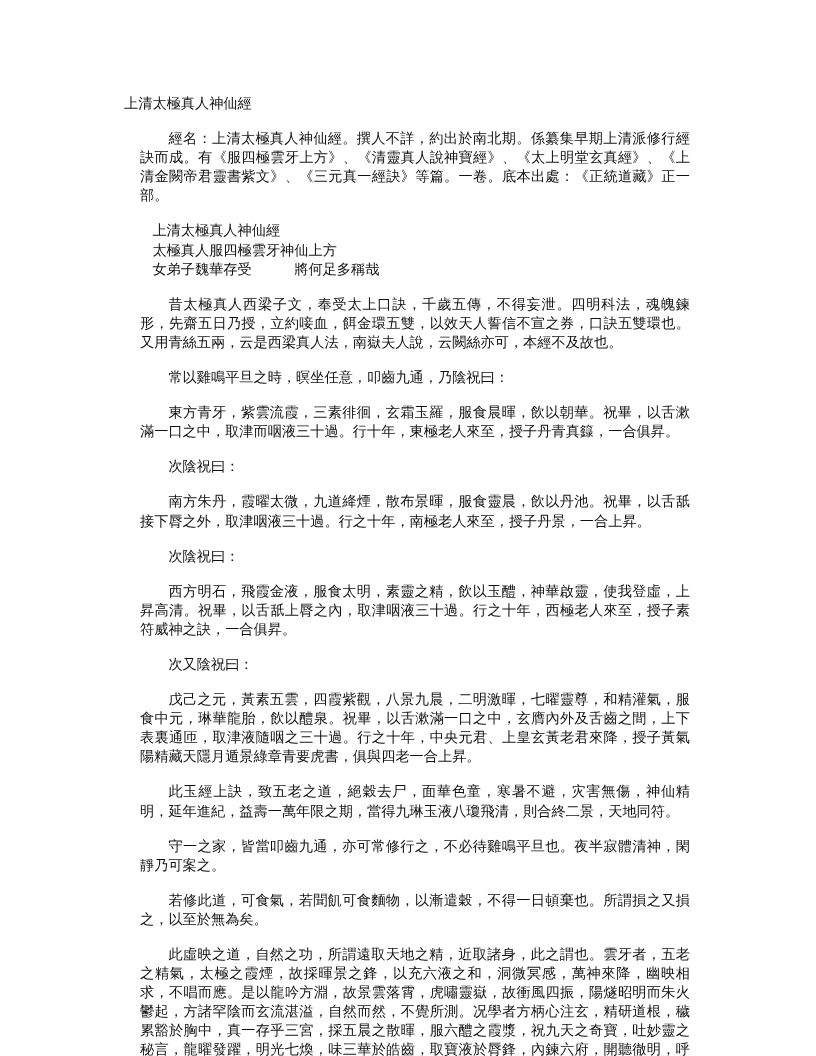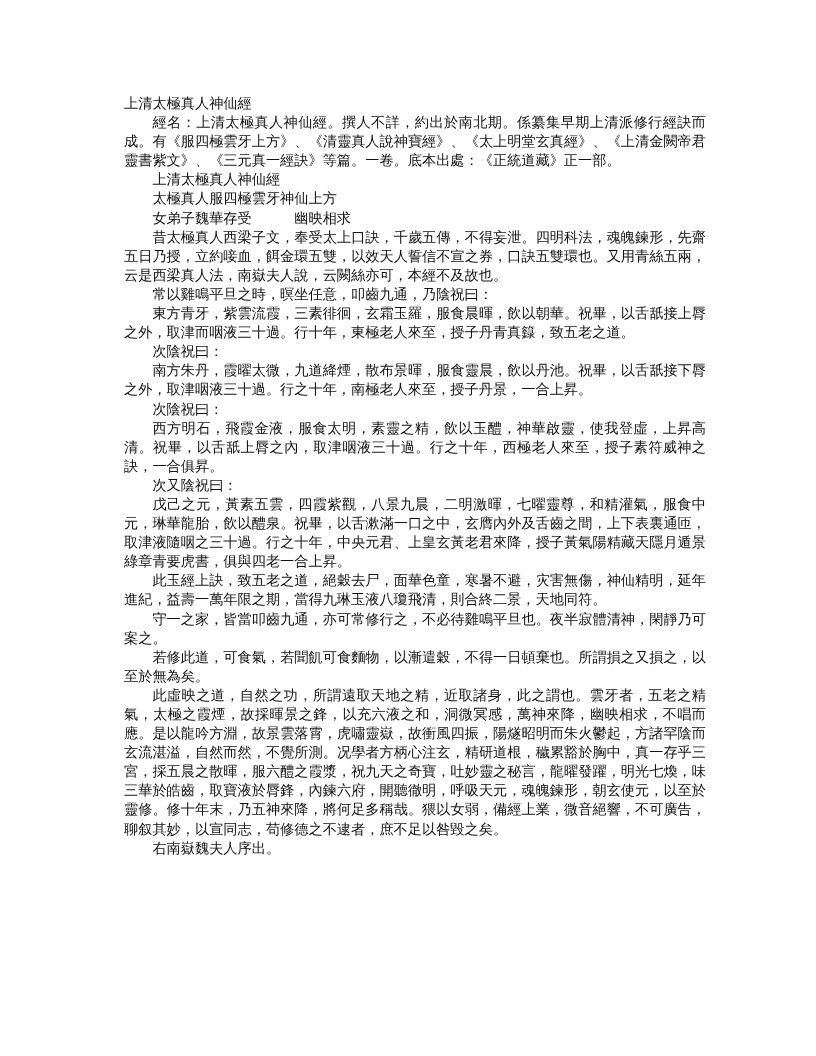--- a/index.html
+++ b/index.html
@@ -9,36 +9,36 @@
     left: 124px;
     top: 94px;
     width: 582px;
     font-family: Liberation Serif, serif;
     font-size: 14.2px;
     line-height: 19.1px;
     color: #111111;
     text-align: justify;
   }
   .line { margin: 0; padding: 0; }
-  .para { margin: 0; padding: 0; text-indent: 2em; }
+  .para { margin: 16px; padding: 0; text-indent: 2em; }
   .indent { margin: 0; padding: 0; padding-left: 2em; }
   .gap { display: inline-block; width: 3em; }
 </style>
 </head>
 <body>
 
 <div class="page">
   <p class="line">上清太極真人神仙經</p>
   <p class="para">經名：上清太極真人神仙經。撰人不詳，約出於南北期。係纂集早期上清派修行經訣而成。有《服四極雲牙上方》、《清靈真人說神寶經》、《太上明堂玄真經》、《上清金闕帝君靈書紫文》、《三元真一經訣》等篇。一卷。底本出處：《正統道藏》正一部。</p>
   <p class="indent">上清太極真人神仙經</p>
   <p class="indent">太極真人服四極雲牙神仙上方</p>
-  <p class="indent"><span>女弟子魏華存受</span><span class="gap"></span><span>幽映相求</span></p>
+  <p class="indent"><span>女弟子魏華存受</span><span class="gap"></span><span>將何足多稱哉</span></p>
   <p class="para">昔太極真人西梁子文，奉受太上口訣，千歲五傳，不得妄泄。四明科法，魂魄鍊形，先齋五日乃授，立約唼血，餌金環五雙，以效天人誓信不宣之券，口訣五雙環也。又用青絲五兩，云是西梁真人法，南嶽夫人說，云闕絲亦可，本經不及故也。</p>
   <p class="para">常以雞鳴平旦之時，暝坐任意，叩齒九通，乃陰祝曰：</p>
-  <p class="para">東方青牙，紫雲流霞，三素徘徊，玄霜玉羅，服食晨暉，飲以朝華。祝畢，以舌舐接上脣之外，取津而咽液三十過。行十年，東極老人來至，授子丹青真籙，致五老之道。</p>
+  <p class="para">東方青牙，紫雲流霞，三素徘徊，玄霜玉羅，服食晨暉，飲以朝華。祝畢，以舌漱滿一口之中，取津而咽液三十過。行十年，東極老人來至，授子丹青真籙，一合俱昇。</p>
   <p class="para">次陰祝曰：</p>
   <p class="para">南方朱丹，霞曜太微，九道絳煙，散布景暉，服食靈晨，飲以丹池。祝畢，以舌舐接下脣之外，取津咽液三十過。行之十年，南極老人來至，授子丹景，一合上昇。</p>
   <p class="para">次陰祝曰：</p>
   <p class="para">西方明石，飛霞金液，服食太明，素靈之精，飲以玉醴，神華啟靈，使我登虛，上昇高清。祝畢，以舌舐上脣之內，取津咽液三十過。行之十年，西極老人來至，授子素符威神之訣，一合俱昇。</p>
   <p class="para">次又陰祝曰：</p>
   <p class="para">戊己之元，黃素五雲，四霞紫觀，八景九晨，二明激暉，七曜靈尊，和精灌氣，服食中元，琳華龍胎，飲以醴泉。祝畢，以舌漱滿一口之中，玄膺內外及舌齒之間，上下表裏通匝，取津液隨咽之三十過。行之十年，中央元君、上皇玄黃老君來降，授子黃氣陽精藏天隱月遁景綠章青要虎書，俱與四老一合上昇。</p>
   <p class="para">此玉經上訣，致五老之道，絕穀去尸，面華色童，寒暑不避，灾害無傷，神仙精明，延年進紀，益壽一萬年限之期，當得九琳玉液八瓊飛清，則合終二景，天地同符。</p>
   <p class="para">守一之家，皆當叩齒九通，亦可常修行之，不必待雞鳴平旦也。夜半寂體清神，閑靜乃可案之。</p>
   <p class="para">若修此道，可食氣，若聞飢可食麵物，以漸遣穀，不得一日頓棄也。所謂損之又損之，以至於無為矣。</p>
   <p class="para">此虛映之道，自然之功，所謂遠取天地之精，近取諸身，此之謂也。雲牙者，五老之精氣，太極之霞煙，故採暉景之鋒，以充六液之和，洞微冥感，萬神來降，幽映相求，不唱而應。是以龍吟方淵，故景雲落霄，虎嘯靈嶽，故衝風四振，陽燧昭明而朱火鬱起，方諸罕陰而玄流湛溢，自然而然，不覺所測。况學者方柄心注玄，精研道根，穢累豁於胸中，真一存乎三宮，採五晨之散暉，服六醴之霞漿，祝九天之奇寶，吐妙靈之秘言，龍曜發躍，明光七煥，味三華於皓齒，取寶液於脣鋒，內鍊六府，開聽徹明，呼吸天元，魂魄鍊形，朝玄使元，以至於靈修。修十年末，乃五神來降，將何足多稱哉。猥以女弱，備經上業，微音絕響，不可廣告，聊叙其妙，以宣同志，苟修德之不逮者，庶不足以咎毀之矣。</p>

